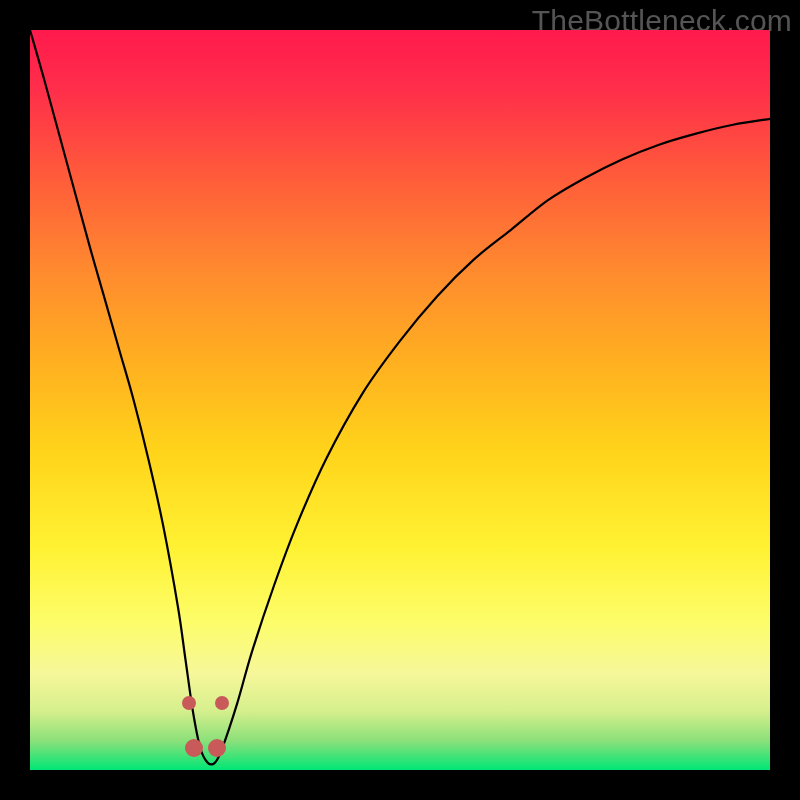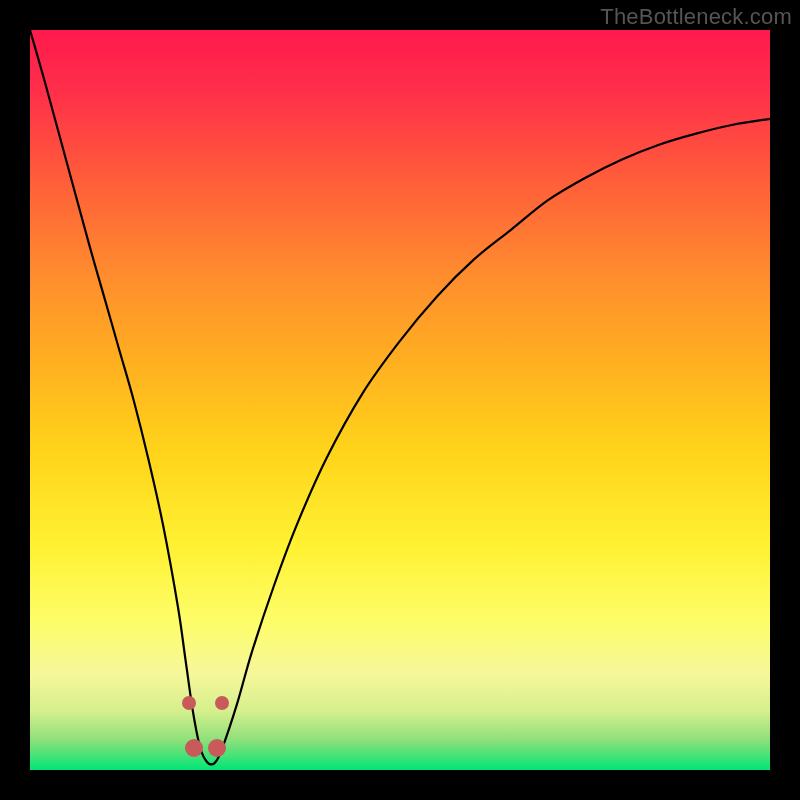--- a/index.html
+++ b/index.html
@@ -35,21 +35,21 @@
       #d6ef8d 92%,
       #8de07a 96%,
       #00e676 100%
     );
   }
   .watermark {
     position: absolute;
     top: 4px;
     right: 8px;
     color: #555;
-    font-size: 22px;
+    font-size: 30px;
     font-weight: 500;
     letter-spacing: 0.2px;
     user-select: none;
   }
   svg.curve {
     position: absolute;
     left: 0; top: 0;
     width: 740px;
     height: 740px;
     overflow: visible;

